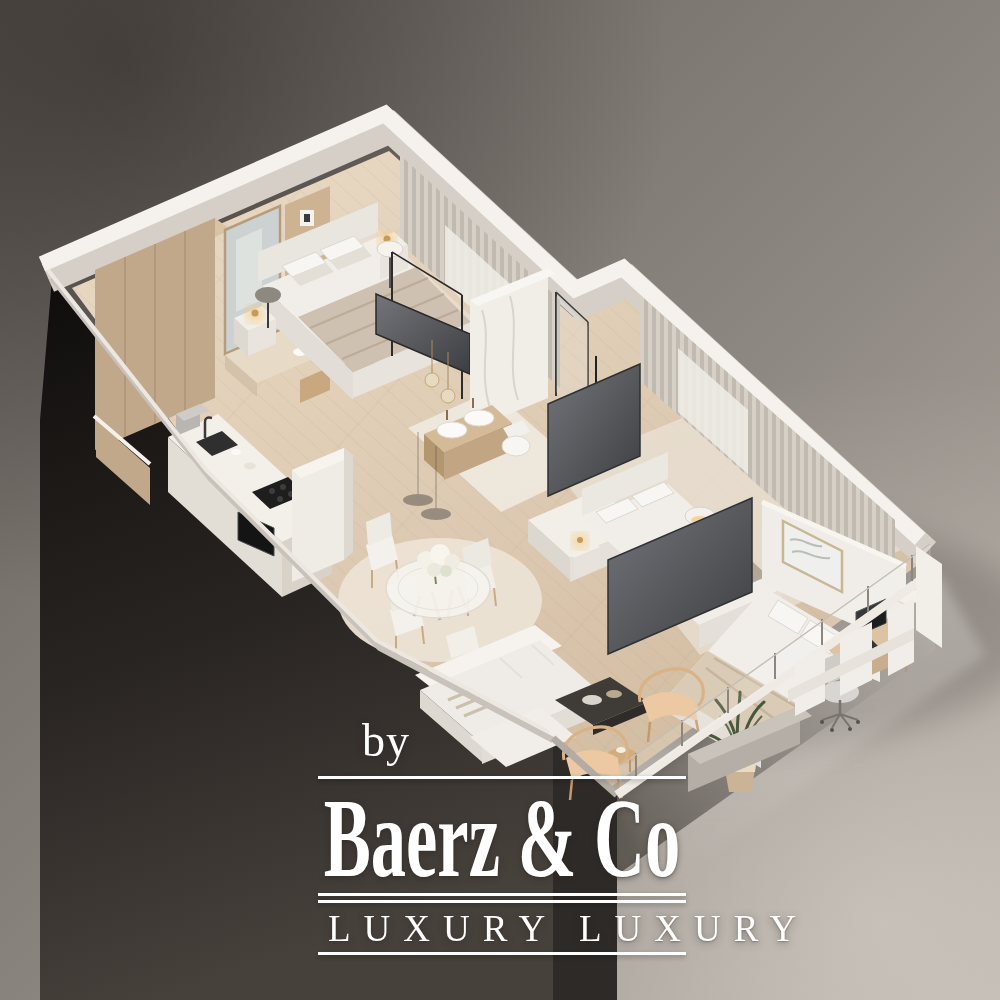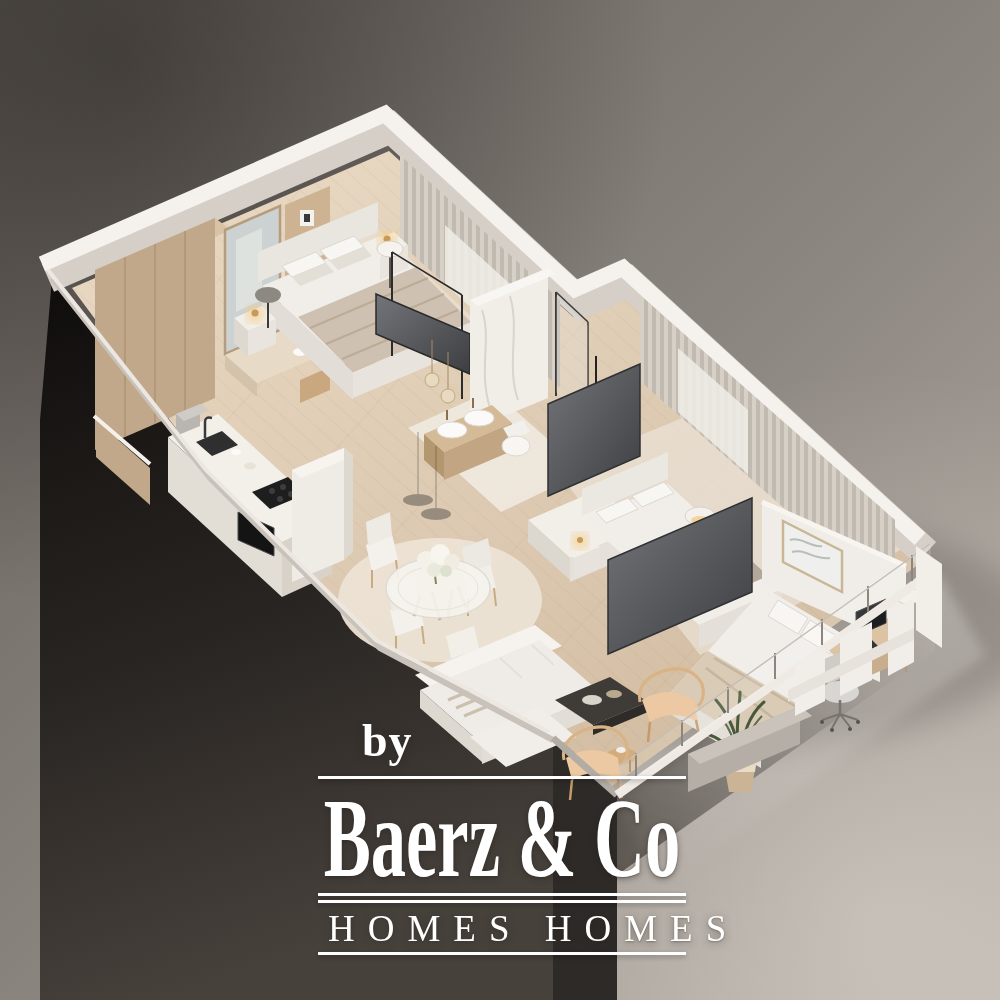--- a/index.html
+++ b/index.html
@@ -3,21 +3,21 @@
 <meta charset="utf-8">
 <style>
   html,body{margin:0;padding:0;background:#8d8781;}
   .stage{position:relative;width:1000px;height:1000px;overflow:hidden;
          font-family:"Liberation Serif", serif;}
   .stage svg{position:absolute;inset:0;display:block;}
   
   .watermark{position:absolute;left:318px;top:716px;width:368px;height:244px;
              color:#ffffff;z-index:5;
              text-shadow:0 2px 8px rgba(40,35,30,.45),0 1px 2px rgba(60,50,40,.4);}
-  .wm-by{position:absolute;left:44px;top:2px;font-size:46px;line-height:1;letter-spacing:1px;font-weight:bold;}
+  .wm-by{position:absolute;left:44px;top:2px;font-size:46px;line-height:1;letter-spacing:1px;}
   .wm-rule{position:absolute;left:0;width:100%;height:3px;background:#ffffff;
            box-shadow:0 2px 5px rgba(0,0,0,.30);}
   .wm-rule-top{top:60px;}
   .wm-rule-d1{top:177px;height:2.5px;}
   .wm-rule-d2{top:184px;height:2.5px;}
   .wm-rule-bottom{top:236px;}
   .wm-brand{position:absolute;left:50%;top:66px;transform:translateX(-50%) scaleX(.63);
             transform-origin:center top;font-size:112px;font-weight:700;line-height:1;
             white-space:nowrap;}
   .wm-tagline{position:absolute;left:0;top:194px;width:100%;text-align:center;
@@ -444,16 +444,16 @@
     <path d="M916,546 L942,564 L942,648 L916,630 Z" fill="#f2efe9"></path>
   </g>
 </svg>
 
 <div class="watermark">
   <div class="wm-by">by</div>
   <div class="wm-rule wm-rule-top"></div>
   <div class="wm-brand">Baerz &amp; Co</div>
   <div class="wm-rule wm-rule-d1"></div>
   <div class="wm-rule wm-rule-d2"></div>
-  <div class="wm-tagline">HOMES HOMES</div>
+  <div class="wm-tagline">LUXURY LUXURY</div>
   <div class="wm-rule wm-rule-bottom"></div>
 </div>
 </div>
 
 </body></html>

